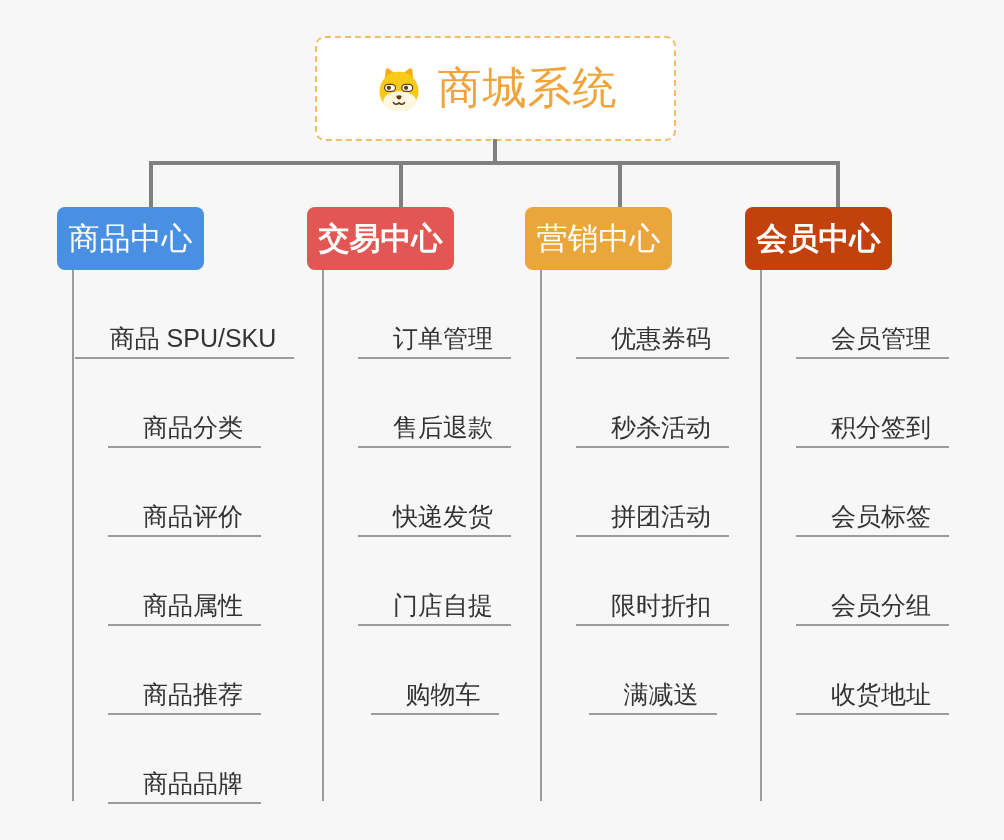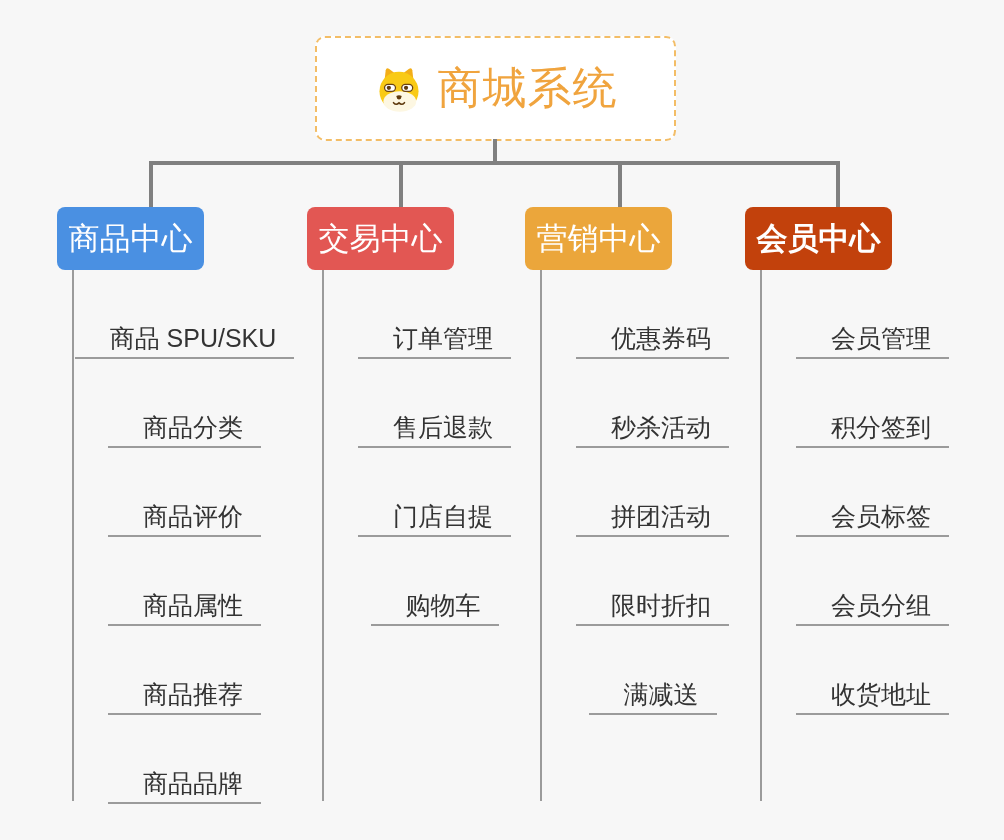--- a/index.html
+++ b/index.html
@@ -112,25 +112,26 @@
       <div class="leaf">商品 SPU/SKU</div>
       <div class="leaf">商品分类</div>
       <div class="leaf">商品评价</div>
       <div class="leaf">商品属性</div>
       <div class="leaf">商品推荐</div>
       <div class="leaf">商品品牌</div>
     </div>
   </div>
 
   <div class="column col-1">
-    <div class="branch-box" style="background-color: rgb(226, 87, 83);">交易中心</div>
+    <div class="branch-box" style="background-color: rgb(226, 87, 83); font-weight: bold;">交易中心</div>
     <div class="leaves">
       <div class="trunk"></div>
       <div class="leaf">订单管理</div>
       <div class="leaf">售后退款</div>
+      <div class="leaf">快递发货</div>
       <div class="leaf">门店自提</div>
       <div class="leaf">购物车</div>
     </div>
   </div>
 
   <div class="column col-2">
     <div class="branch-box" style="background-color: rgb(235, 166, 59);">营销中心</div>
     <div class="leaves">
       <div class="trunk"></div>
       <div class="leaf">优惠券码</div>

